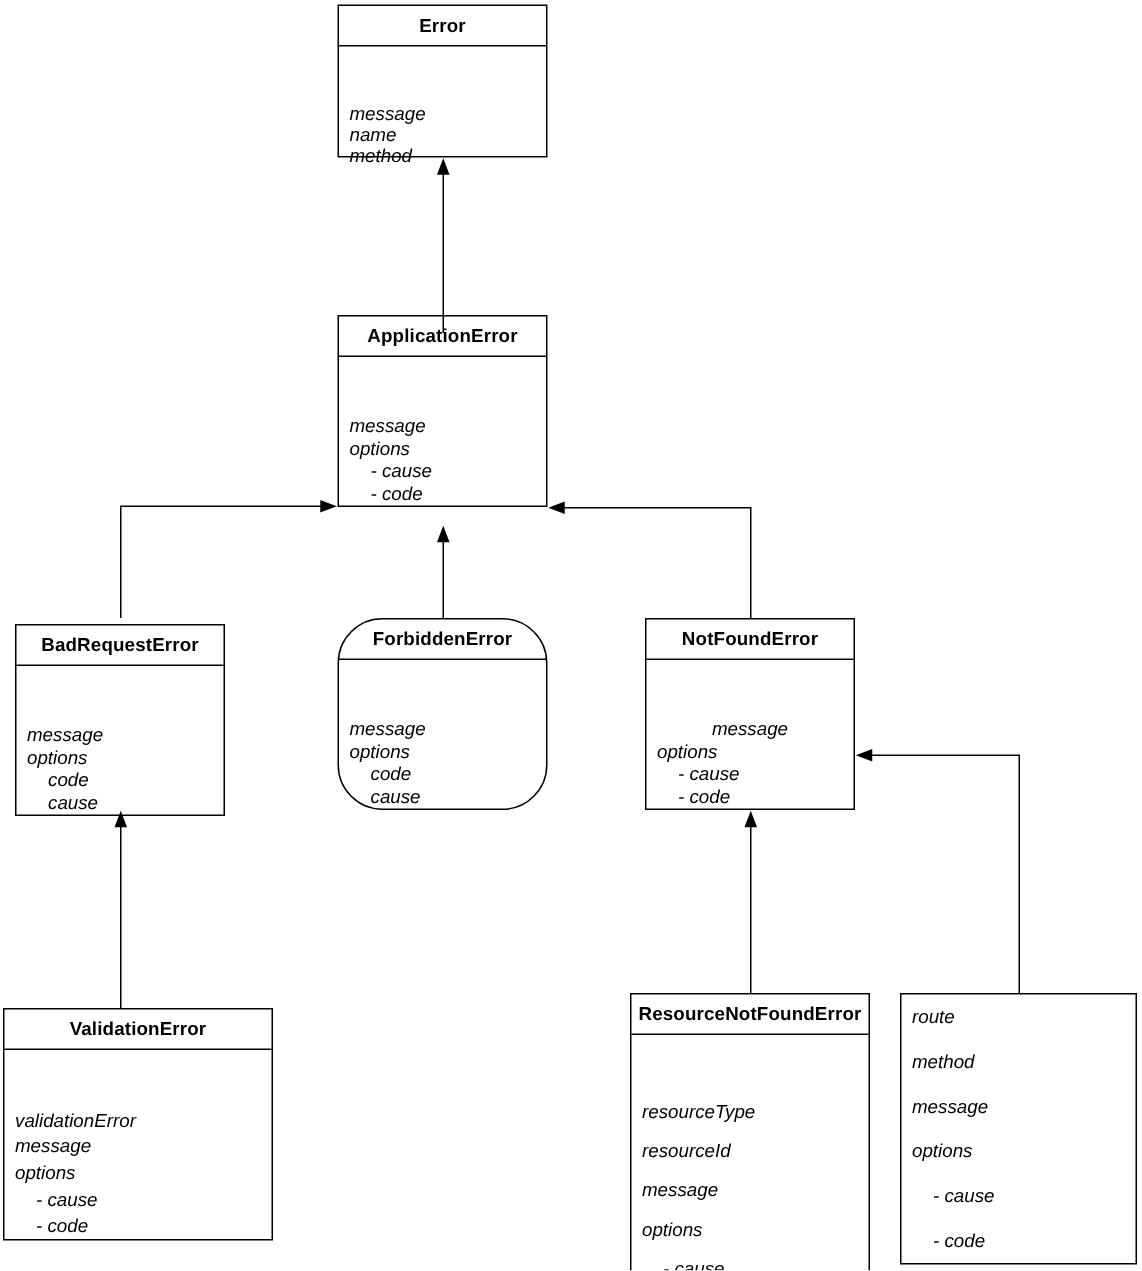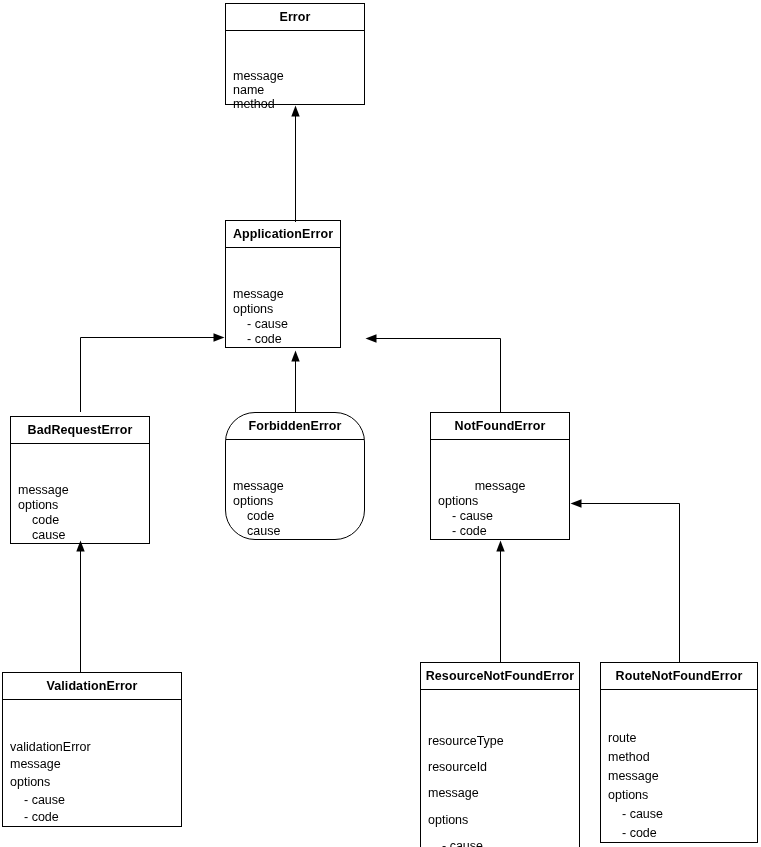--- a/index.html
+++ b/index.html
@@ -37,20 +37,21 @@
     display: flex;
     flex-direction: column;
   }
   .uml-field {
     flex: 1 1 0;
     display: flex;
     align-items: center;
     padding-left: 7px;
     font-size: 12.5px;
     white-space: pre;
+    font-style: italic;
   }
   .uml-field.indent { padding-left: 21px; }
   .uml-field.center { justify-content: center; padding-left: 0; }
   svg.connectors {
     position: absolute;
     left: 0; top: 0;
     pointer-events: none;
   }
   svg.connectors * { pointer-events: none; }
 </style>
@@ -61,21 +62,21 @@
 
   <div class="uml-box" style="left:225px; top:3px; width:140px; height:102px;">
     <div class="uml-title">Error</div>
     <div class="uml-fields">
       <div class="uml-field">message</div>
       <div class="uml-field">name</div>
       <div class="uml-field">method</div>
     </div>
   </div>
 
-  <div class="uml-box" style="left:225px; top:220px; width:116px; height:128px;">
+  <div class="uml-box" style="left:225px; top:210px; width:140px; height:128px;">
     <div class="uml-title">ApplicationError</div>
     <div class="uml-fields">
       <div class="uml-field">message</div>
       <div class="uml-field">options</div>
       <div class="uml-field indent">- cause</div>
       <div class="uml-field indent">- code</div>
     </div>
   </div>
 
   <div class="uml-box" style="left:10px; top:416px; width:140px; height:128px;">
@@ -125,21 +126,20 @@
       <div class="uml-field">resourceType</div>
       <div class="uml-field">resourceId</div>
       <div class="uml-field">message</div>
       <div class="uml-field">options</div>
       <div class="uml-field indent">- cause</div>
       <div class="uml-field indent">- code</div>
     </div>
   </div>
 
   <div class="uml-box" style="left:600px; top:662px; width:158px; height:181px;">
-    <div class="uml-title">RouteNotFoundError</div>
     <div class="uml-fields">
       <div class="uml-field">route</div>
       <div class="uml-field">method</div>
       <div class="uml-field">message</div>
       <div class="uml-field">options</div>
       <div class="uml-field indent">- cause</div>
       <div class="uml-field indent">- code</div>
     </div>
   </div>
 

